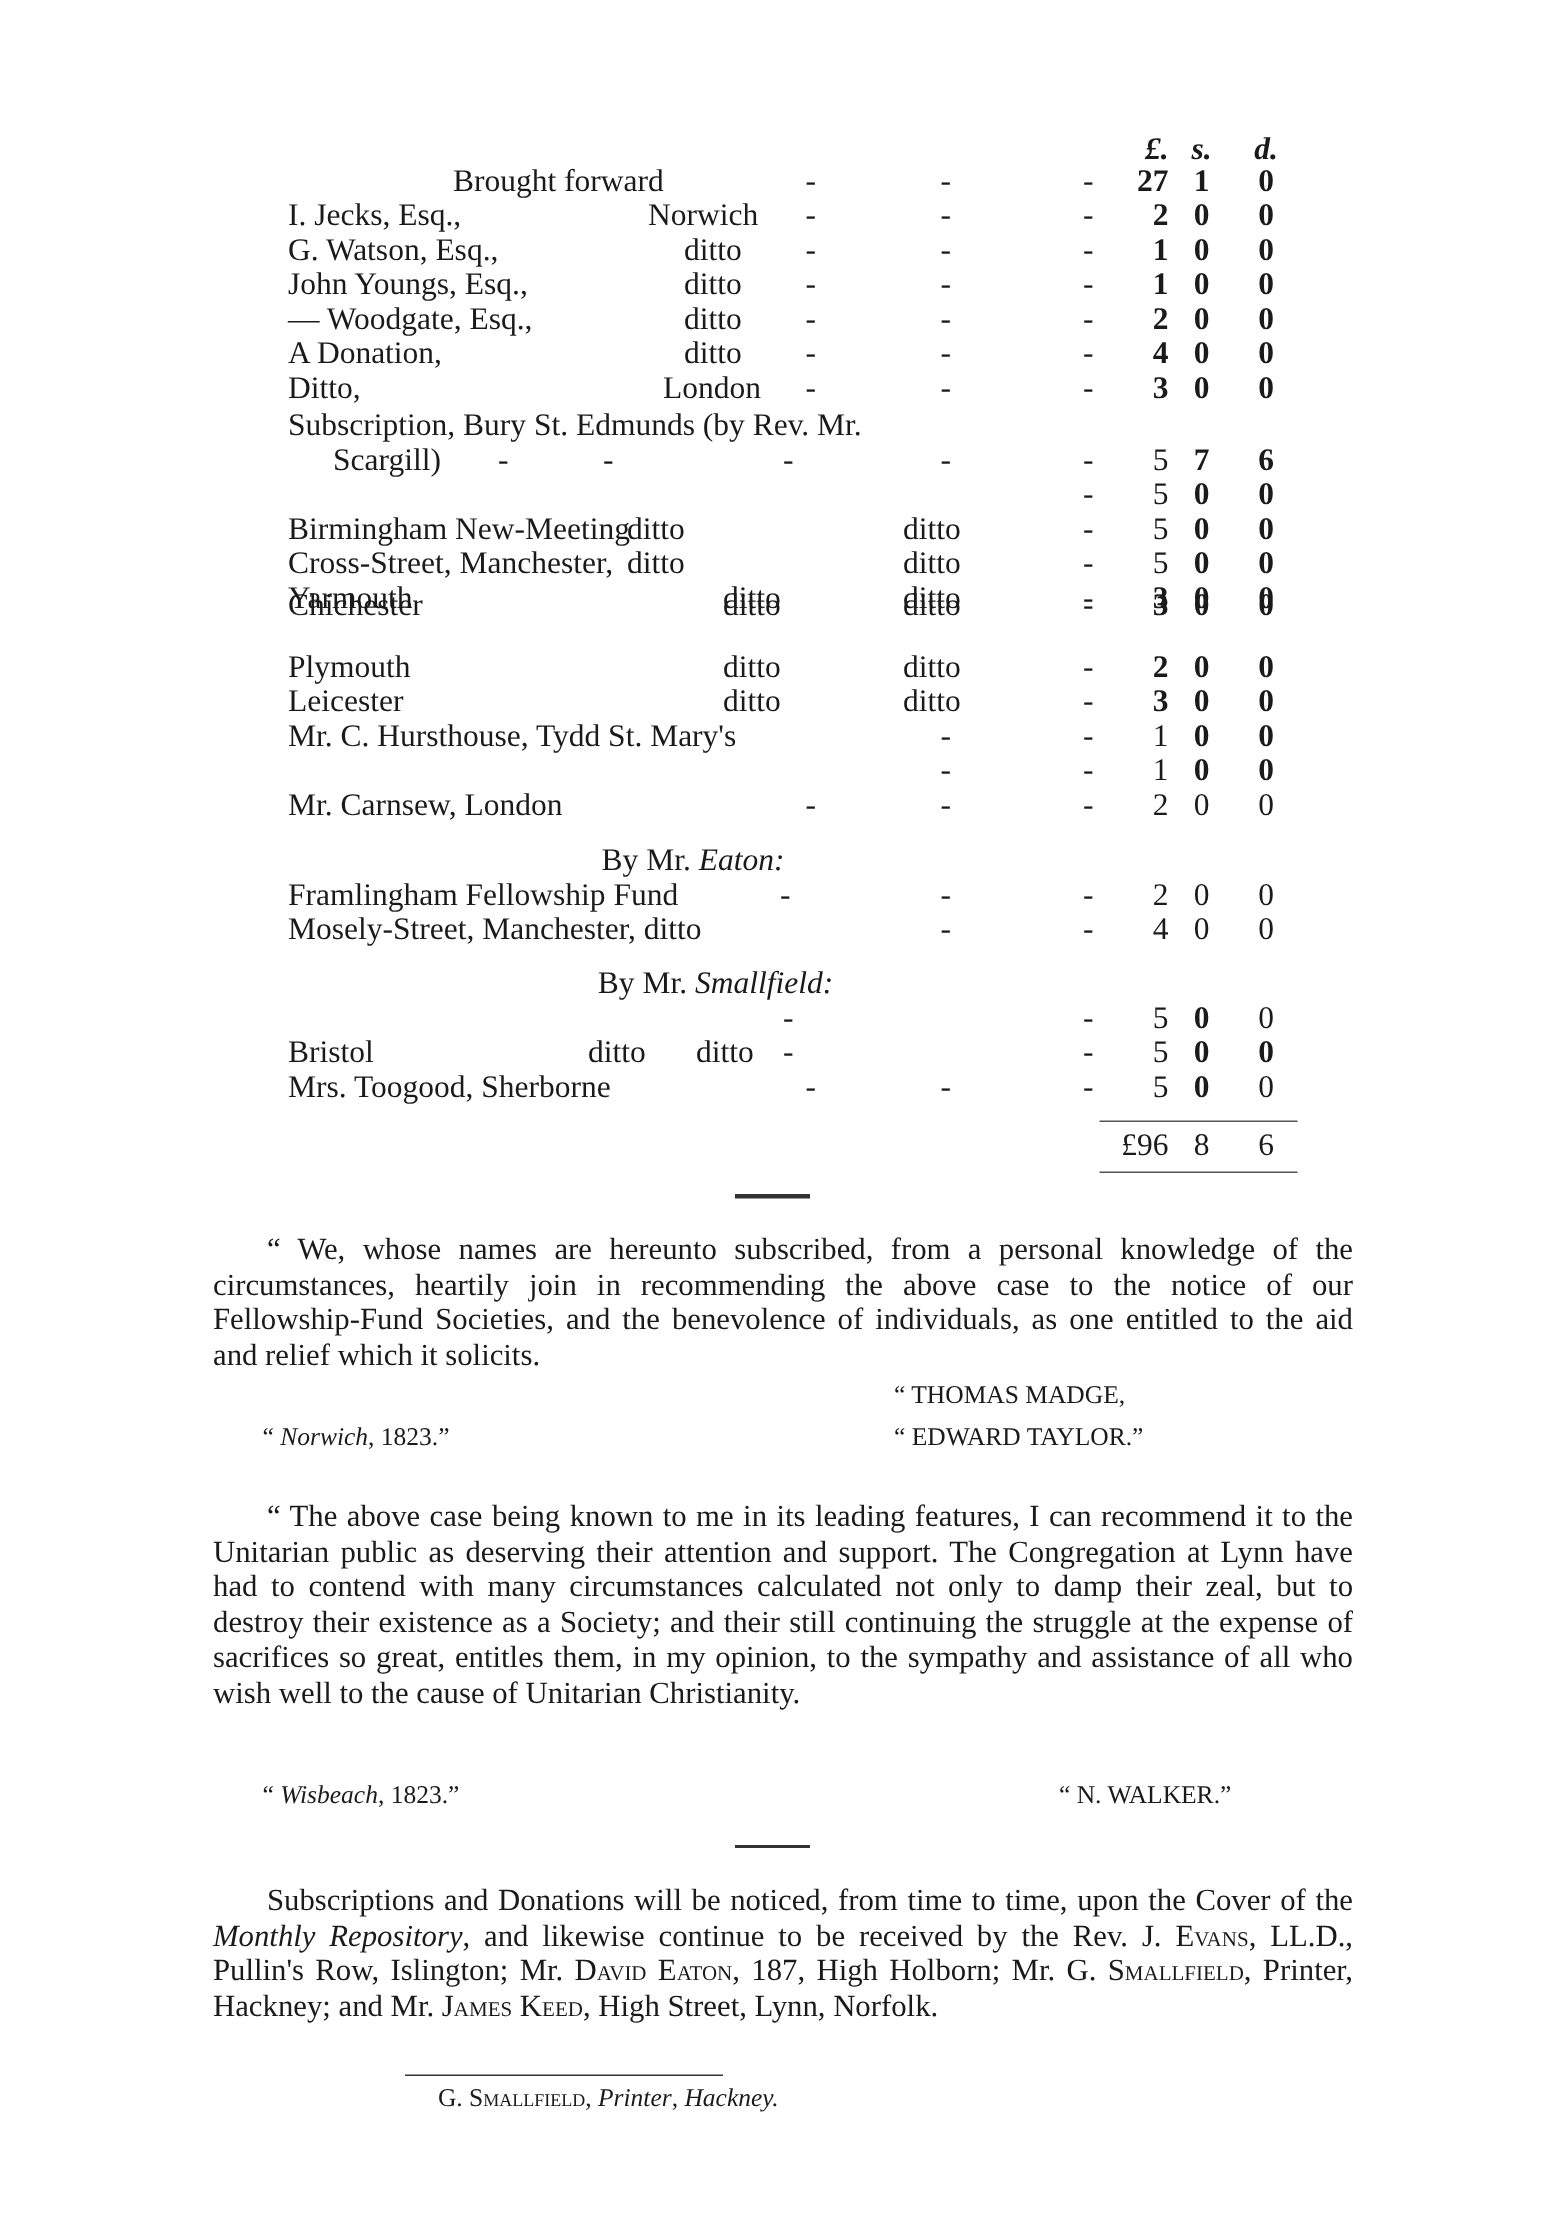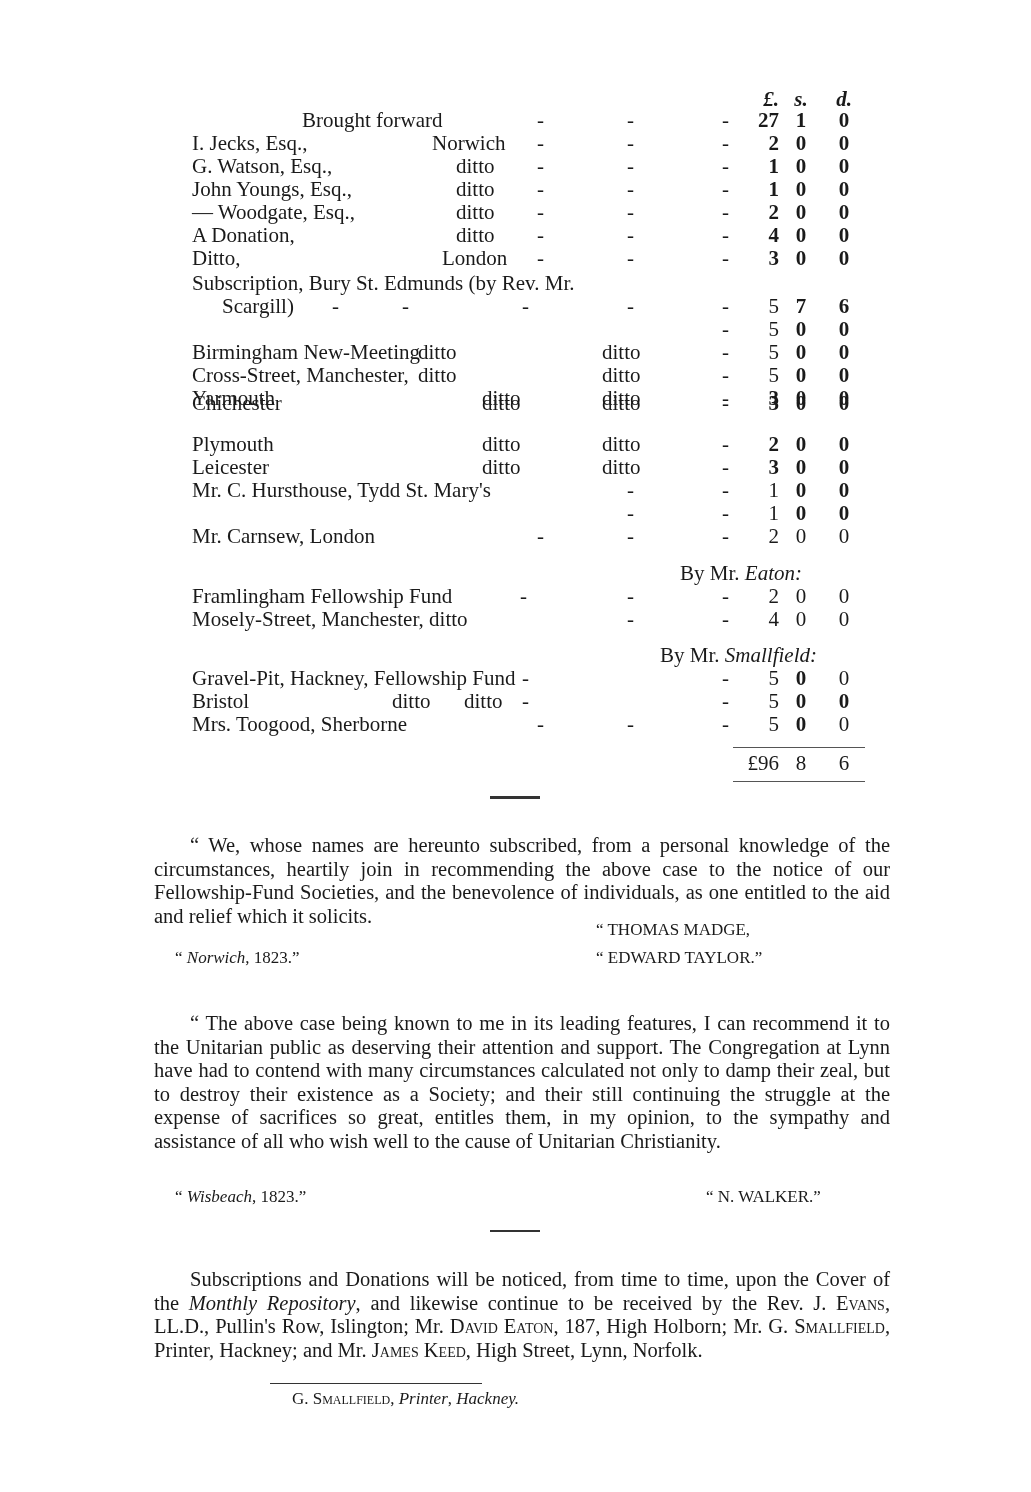--- a/index.html
+++ b/index.html
@@ -15,29 +15,29 @@
   .c.col2 { left: 290px; }
   .c.col3 { left: 410px; }
   .c.d1 { left: 345px; }
   .c.d2 { left: 435px; }
   .c.d3 { left: 530px; }
   .c.pounds { left: 545px; width: 42px; text-align: right; font-weight: bold; }
   .c.shil { left: 600px; width: 18px; text-align: center; font-weight: bold; }
   .c.pence { left: 643px; width: 18px; text-align: center; font-weight: bold; }
   .c.indent { left: 30px; }
   .hdr .c { font-style: italic; font-weight: bold; }
-  .center-head { position: absolute; left: 0; width: 680px; text-align: right; height: 23px; line-height: 23px; }
+  .center-head { position: absolute; left: 0; width: 680px; text-align: center; height: 23px; line-height: 23px; }
   .center-head i { font-style: italic; }
   .normal { font-weight: normal !important; }
 
   .rule { position: absolute; background: #333; }
   .total-rule { position: absolute; left: 733px; width: 132px; height: 1px; background: #555; }
 
   .para { position: absolute; left: 138px; width: 768px; font-size: 20.5px; line-height: 23.6px; text-align: justify; }
-  .para p { margin: 16px; text-indent: 36px; }
+  .para p { margin: 4px; text-indent: 36px; }
   .sig { position: absolute; font-size: 17px; white-space: nowrap; }
   .sig i { font-style: italic; }
   .sc { font-variant: small-caps; }
   .footer { position: absolute; left: 0; width: 1031px; top: 1389px; text-align: center; font-size: 17px; }
   .footer i { font-style: italic; }
 </style>
 </head>
 <body>
 
 <div class="page">
@@ -240,21 +240,20 @@
       <span class="c d3">-</span>
       <span class="c pounds normal">4</span>
       <span class="c shil normal">0</span>
       <span class="c pence normal">0</span>
     </div>
 
     <div class="center-head" style="top:556px;left:-55px">
       <span>By Mr. </span><i>Smallfield:</i>
     </div>
     <div class="row" style="top:579px">
-      <span class="c name">Gravel-Pit, Hackney, Fellowship Fund</span>
       <span class="c" style="left:330px">-</span>
       <span class="c d3">-</span>
       <span class="c pounds normal">5</span>
       <span class="c shil">0</span>
       <span class="c pence normal">0</span>
     </div>
     <div class="row" style="top:602px">
       <span class="c name">Bristol</span>
       <span class="c" style="left:200px">ditto</span>
       <span class="c" style="left:272px">ditto</span>

